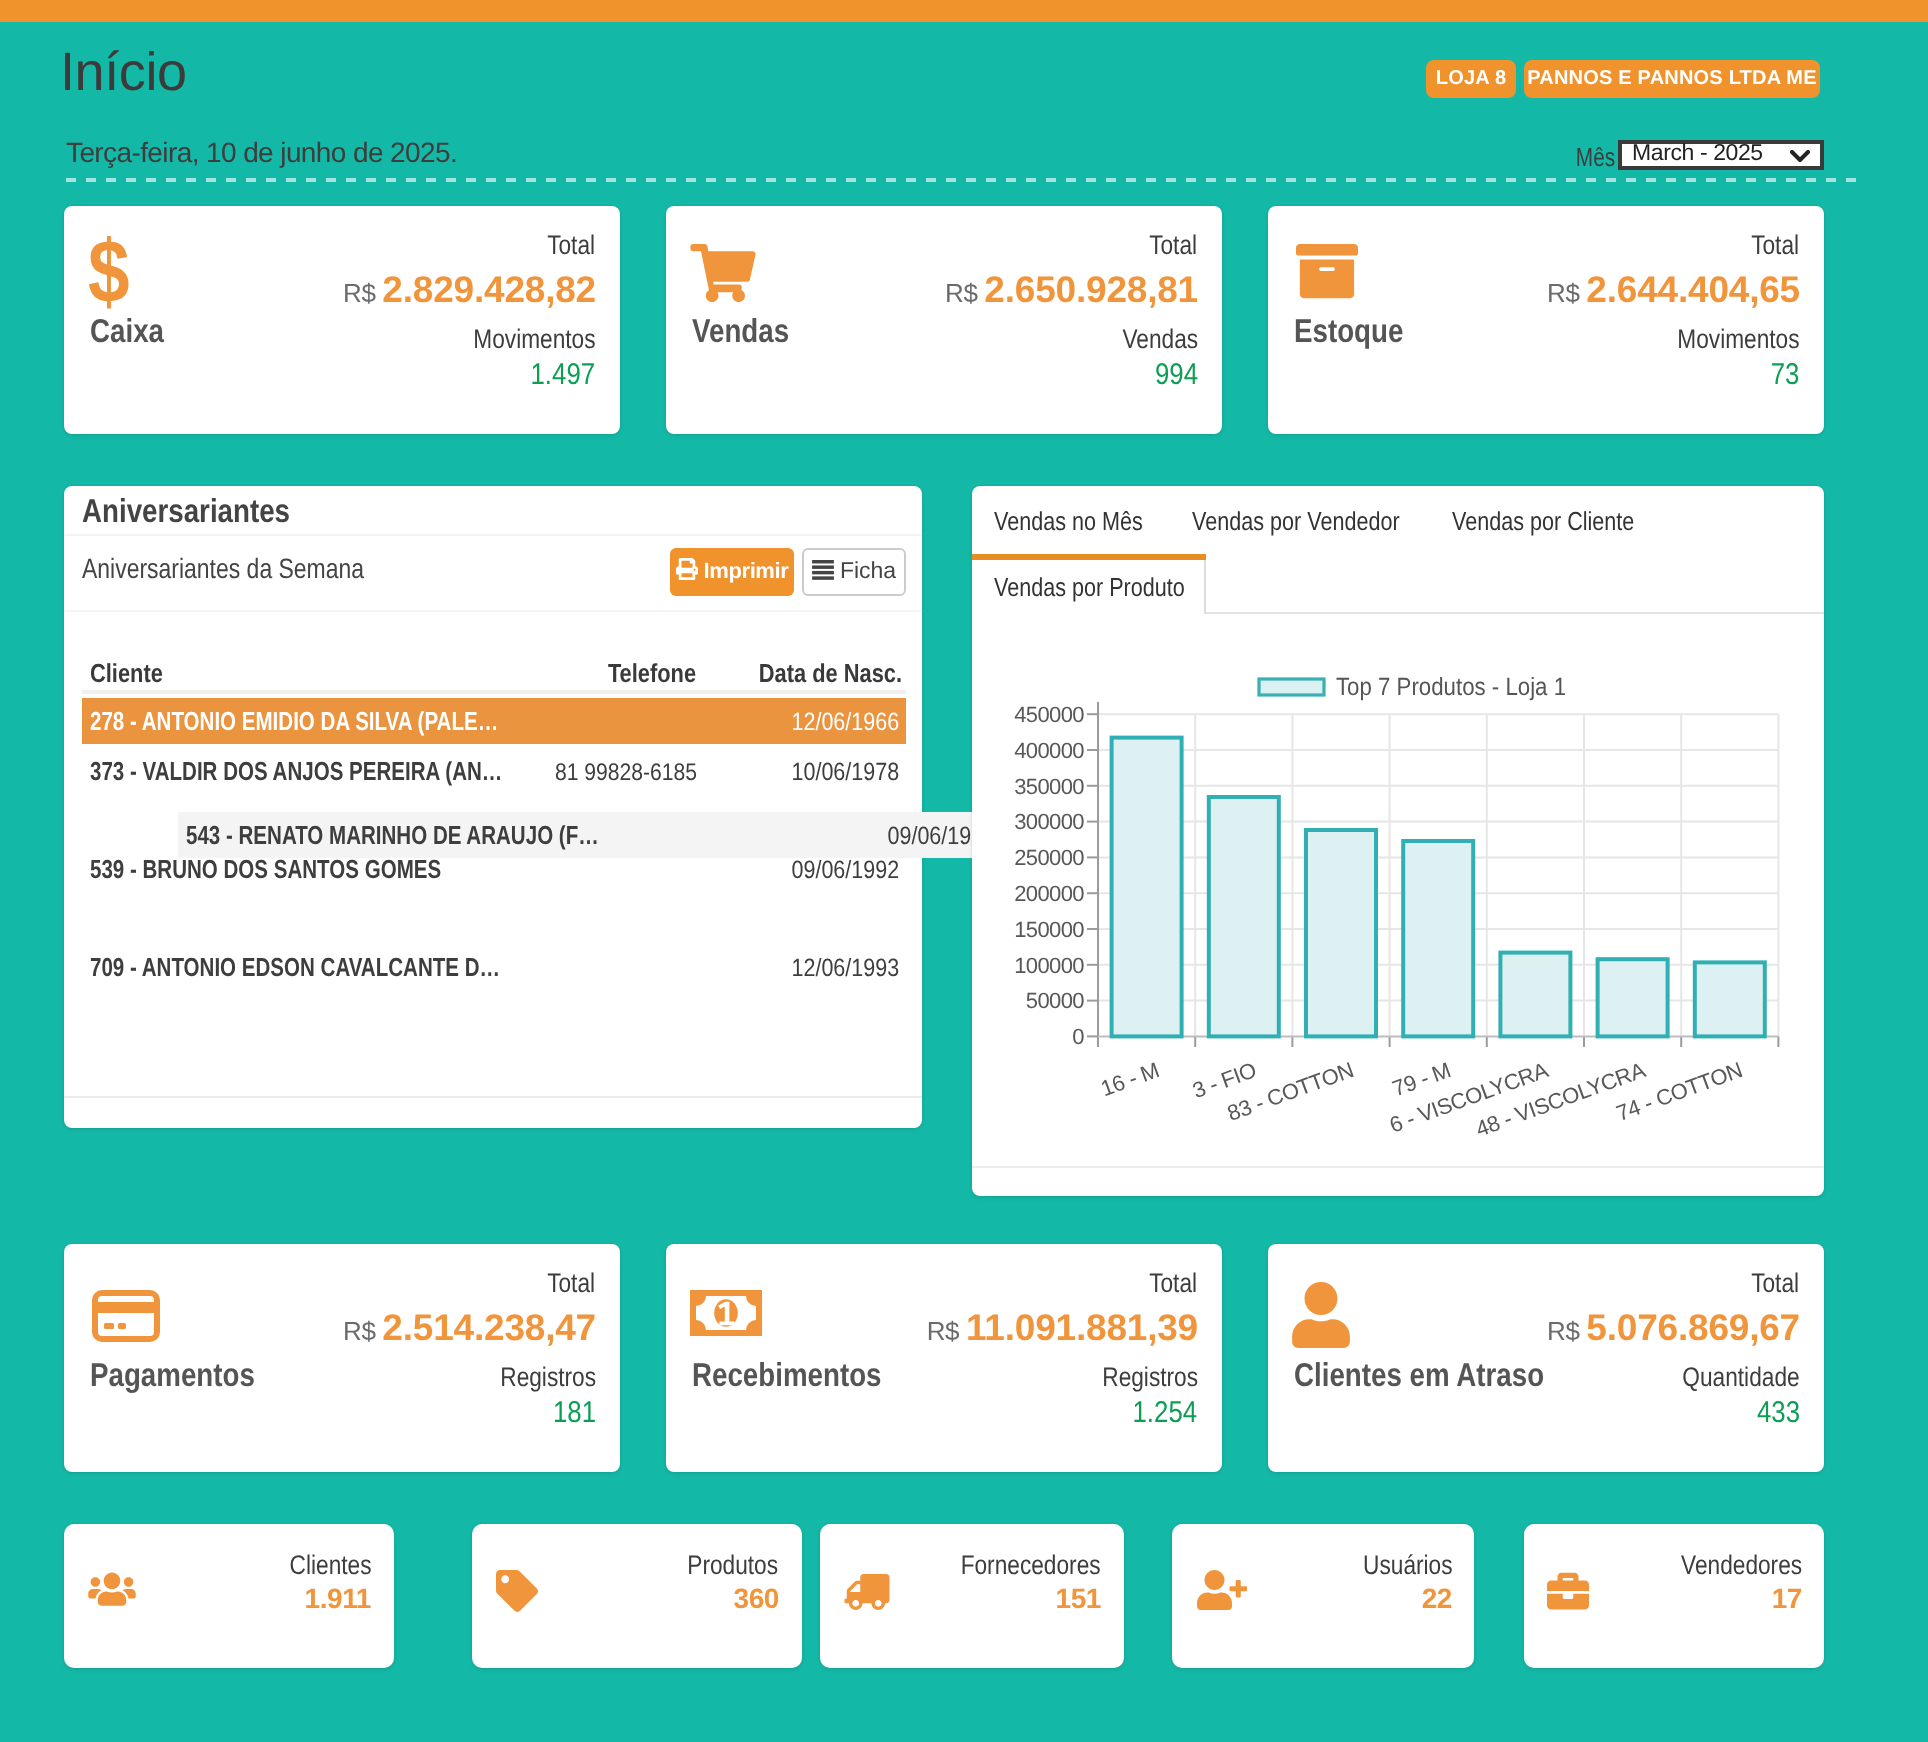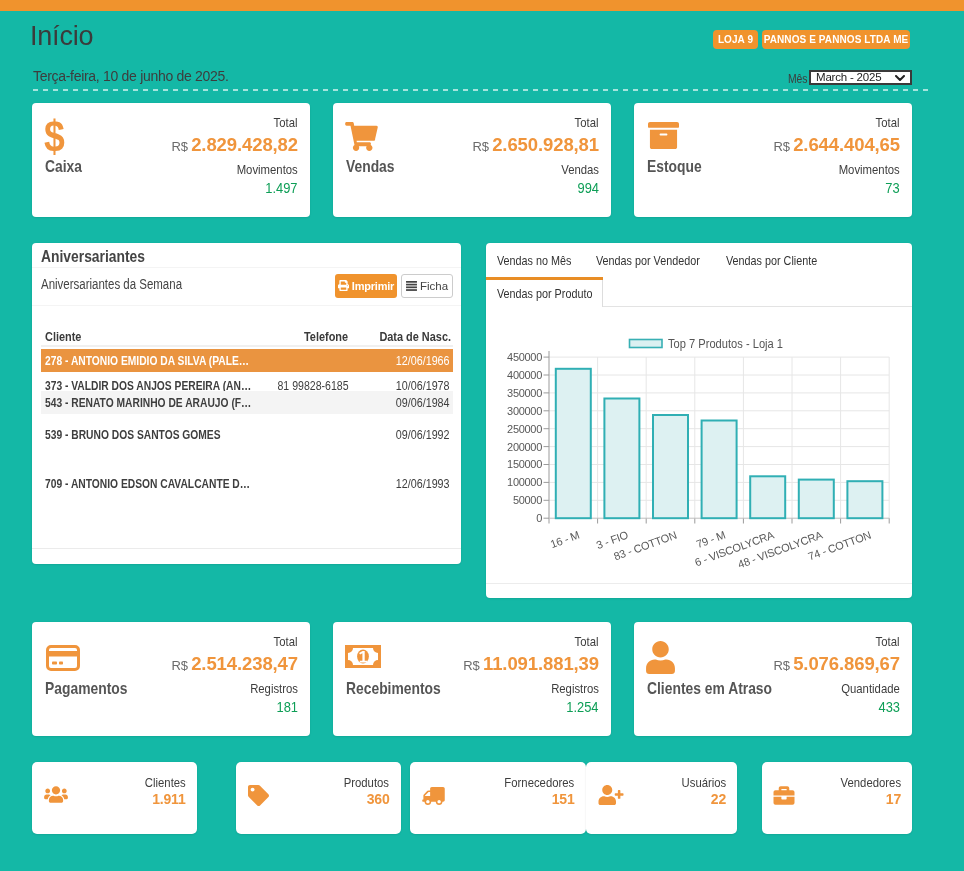--- a/index.html
+++ b/index.html
@@ -42,21 +42,21 @@
 .selrow{background:#ea9440;}
 .selrow .c1,.selrow .c3{color:#fff;}
 
 .tab{position:absolute;font-size:13px;color:#333;transform:scaleX(0.83);transform-origin:left top;white-space:nowrap;}
 </style>
 </head>
 <body>
 <div id="page">
 <div class="abs topbar"></div>
 <div class="abs h1">Início</div>
-<div class="pill" style="left:713px;width:45px;">LOJA 9</div>
+<div class="pill" style="left:713px;width:45px;">LOJA 8</div>
 <div class="pill" style="left:762px;width:148px;">PANNOS E PANNOS LTDA ME</div>
 <div class="abs date">Terça-feira, 10 de junho de 2025.</div>
 <div class="abs meslbl">Mês</div>
 <div class="abs sel">
       <div class="txt">March - 2025</div>
 <svg style="position:absolute;right:5px;top:3px;" width="10" height="6" viewBox="0 0 10 6">
         <path d="M1 1l4 4 4-4" fill="none" stroke="#222" stroke-width="2" stroke-linecap="round" stroke-linejoin="round"></path>
       </svg>
 </div>
 <div class="abs dash"></div>
@@ -112,21 +112,21 @@
 <div class="hline" style="left:41px;top:345px;width:412px;border-top:2px solid #f0f0f0;"></div>
 <div class="trow selrow" style="top:349px;">
       <div class="c1">278 - ANTONIO EMIDIO DA SILVA (PALE…</div>
       <div class="c3">12/06/1966</div>
     </div>
 <div class="trow" style="top:374px;">
       <div class="c1">373 - VALDIR DOS ANJOS PEREIRA (AN…</div>
       <div class="c2">81 99828-6185</div>
       <div class="c3">10/06/1978</div>
     </div>
-<div class="trow stripe" style="top:391px;">
+<div class="trow stripe" style="top:406px;margin-left:48px;">
       <div class="c1">543 - RENATO MARINHO DE ARAUJO (F…</div>
       <div class="c3">09/06/1984</div>
     </div>
 <div class="trow" style="top:423px;">
       <div class="c1">539 - BRUNO DOS SANTOS GOMES</div>
       <div class="c3">09/06/1992</div>
     </div>
 <div class="trow" style="top:472px;">
       <div class="c1">709 - ANTONIO EDSON CAVALCANTE D…</div>
       <div class="c3">12/06/1993</div>
@@ -272,21 +272,21 @@
   <div class="s-label">Clientes</div>
   <div class="s-val">1.911</div>
 </div>
 <div class="card" style="left:220px;top:762px;width:164.5px;height:71.5px;border-radius:5px;margin-left:16px;">
   <svg style="position:absolute;left:12px;top:23px;" width="21" height="21" viewBox="0 0 512 512">
         <path fill="#f0953c" d="M0 252.118V48C0 21.49 21.49 0 48 0h204.118a48 48 0 0 1 33.941 14.059l211.882 211.882c18.745 18.745 18.745 49.137 0 67.882L293.823 497.941c-18.745 18.745-49.137 18.745-67.882 0L14.059 286.059A48 48 0 0 1 0 252.118zM112 64c-26.51 0-48 21.49-48 48s21.49 48 48 48 48-21.49 48-48-21.49-48-48-48z"></path>
       </svg>
   <div class="s-label">Produtos</div>
   <div class="s-val">360</div>
 </div>
-<div class="card" style="left:409.5px;top:762px;width:152px;height:71.5px;border-radius:5px;padding-left:24px;">
+<div class="card" style="left:409.5px;top:762px;width:152px;height:71.5px;border-radius:5px;">
   <svg style="position:absolute;left:12px;top:25px;" width="23" height="18" viewBox="0 0 640 512">
         <g transform="translate(640,0) scale(-1,1)">
           <path fill="#f0953c" d="M624 352h-16V243.9c0-12.7-5.1-24.9-14.1-33.9L494 110.1c-9-9-21.2-14.1-33.9-14.1H416V48c0-26.5-21.5-48-48-48H48C21.5 0 0 21.5 0 48v320c0 26.5 21.5 48 48 48h16c0 53 43 96 96 96s96-43 96-96h128c0 53 43 96 96 96s96-43 96-96h48c8.8 0 16-7.2 16-16v-32c0-8.8-7.2-16-16-16zM160 464c-26.5 0-48-21.5-48-48s21.5-48 48-48 48 21.5 48 48-21.5 48-48 48zm320 0c-26.5 0-48-21.5-48-48s21.5-48 48-48 48 21.5 48 48-21.5 48-48 48zm80-208H416V144h44.1l99.9 99.9V256z"></path>
         </g>
       </svg>
   <div class="s-label">Fornecedores</div>
   <div class="s-val">151</div>
 </div>
 <div class="card" style="left:585.5px;top:762px;width:151.5px;height:71.5px;border-radius:5px;">
   <svg style="position:absolute;left:12px;top:23px;" width="26" height="20" viewBox="0 0 640 512">

